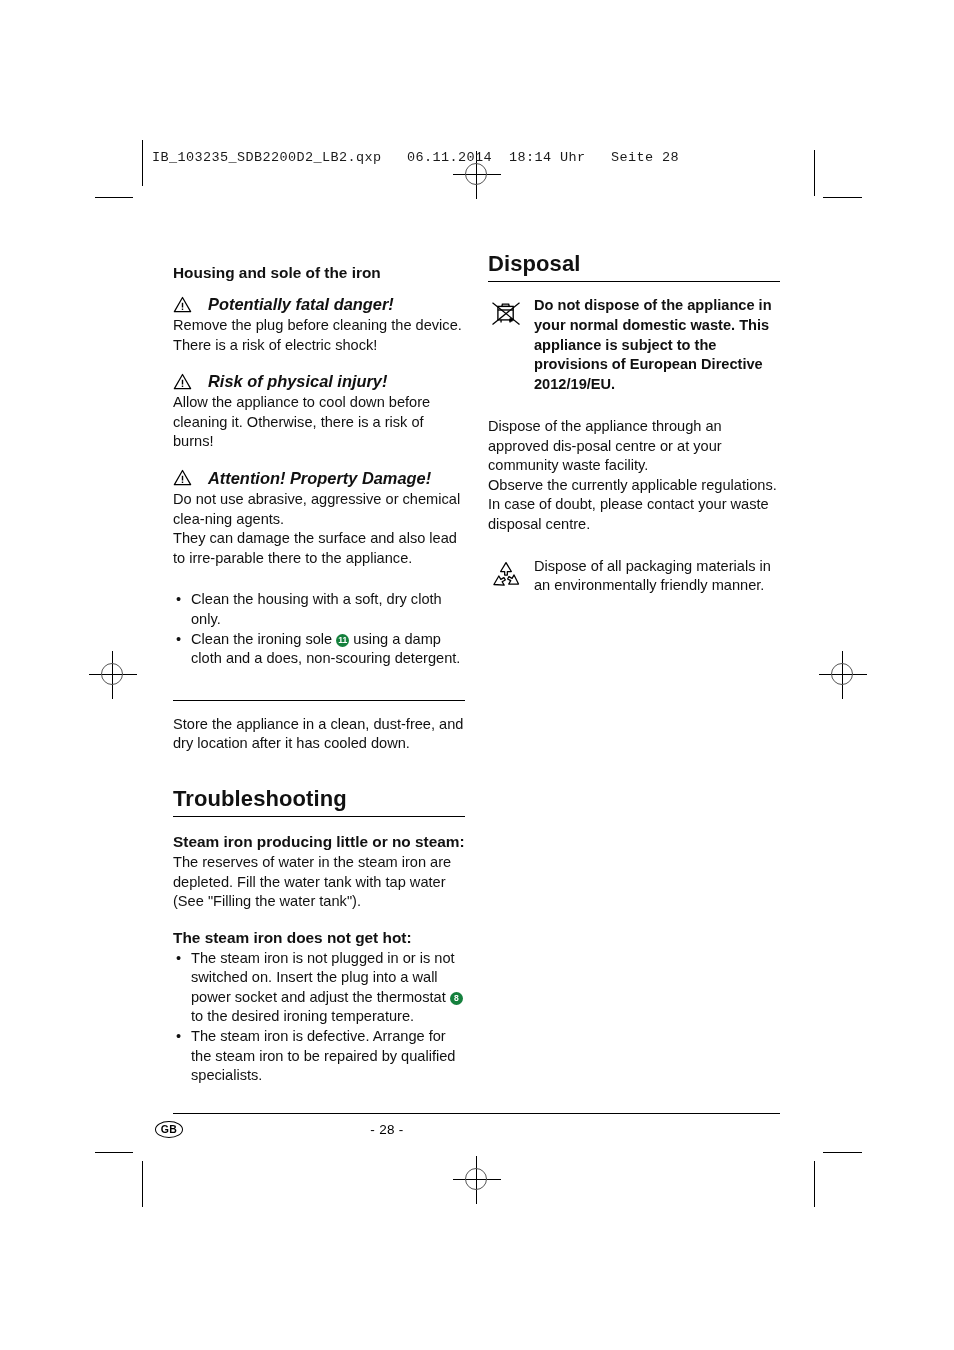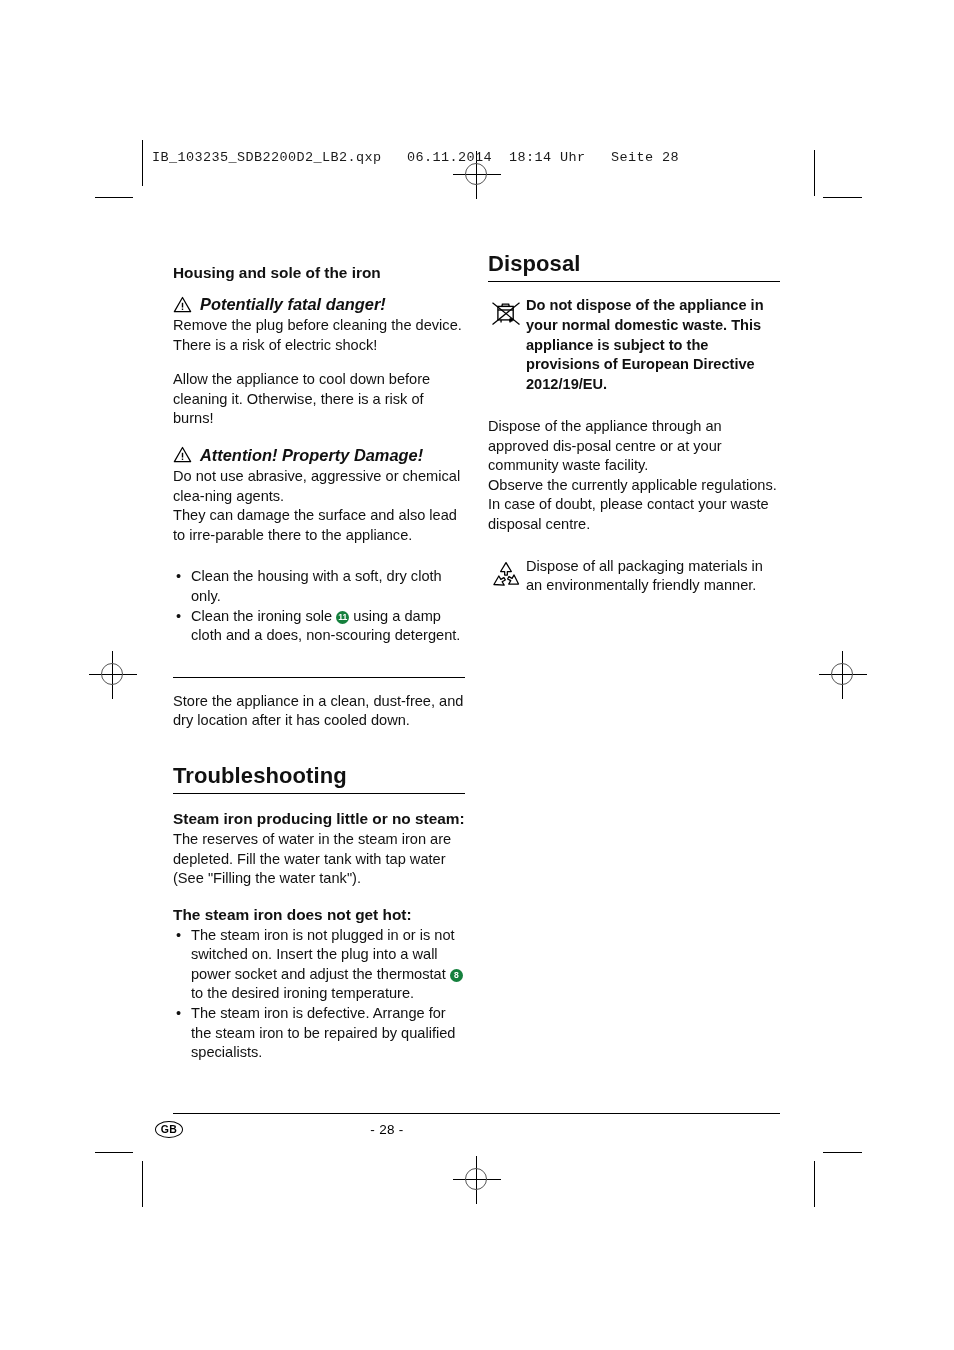--- a/index.html
+++ b/index.html
@@ -73,21 +73,21 @@
     line-height: 21px;
   }
   h3.warn {
     font-size: 16.4px;
     font-weight: 700;
     font-style: italic;
     margin: 0 0 1px 0;
     line-height: 22px;
     display: flex;
     align-items: center;
-    gap: 8px;
+    gap: 16px;
   }
   p.body {
     margin: 0;
     line-height: 19.6px;
   }
   .gap-sm { height: 9px; }
   .gap-md { height: 15px; }
   .gap-lg { height: 22px; }
   .gap-xl { height: 31px; }
 
@@ -125,21 +125,21 @@
     font-family: "Liberation Sans", sans-serif;
   }
 
   
   .tri-icon { display: inline-block; width: 19px; height: 17px; flex: 0 0 auto; }
 
   
   .icon-para {
     display: flex;
     align-items: flex-start;
-    gap: 2px;
+    gap: 10px;
   }
   .icon-para .ip-icon { flex: 0 0 auto; margin-top: 2px; }
   .icon-para .ip-text { flex: 1 1 auto; }
   .bold-block { font-weight: 700; line-height: 19.8px; }
 
   
   .footer-rule {
     position: absolute;
     left: 173px;
     top: 1113px;
@@ -223,20 +223,30 @@
         <rect x="9.25" y="7.2" width="1.5" height="5" fill="#000"></rect>
         <rect x="9.25" y="13.3" width="1.5" height="1.5" fill="#000"></rect>
       </svg>
     </span>
     <span>Potentially fatal danger!</span>
   </h3>
   <p class="body">Remove the plug before cleaning the device. There is a risk of electric shock!</p>
 
   <div class="gap-md"></div>
 
+  <h3 class="warn">
+    <span class="tri-icon">
+      <svg viewBox="0 0 20 18" width="19" height="17">
+        <polygon points="10,1.6 18.6,16.6 1.4,16.6" fill="none" stroke="#000" stroke-width="1.3" stroke-linejoin="round"></polygon>
+        <rect x="9.25" y="7.2" width="1.5" height="5" fill="#000"></rect>
+        <rect x="9.25" y="13.3" width="1.5" height="1.5" fill="#000"></rect>
+      </svg>
+    </span>
+    <span>Risk of physical injury!</span>
+  </h3>
   <p class="body">Allow the appliance to cool down before cleaning it. Otherwise, there is a risk of burns!</p>
 
   <div class="gap-md"></div>
 
   <h3 class="warn">
     <span class="tri-icon">
       <svg viewBox="0 0 20 18" width="19" height="17">
         <polygon points="10,1.6 18.6,16.6 1.4,16.6" fill="none" stroke="#000" stroke-width="1.3" stroke-linejoin="round"></polygon>
         <rect x="9.25" y="7.2" width="1.5" height="5" fill="#000"></rect>
         <rect x="9.25" y="13.3" width="1.5" height="1.5" fill="#000"></rect>

